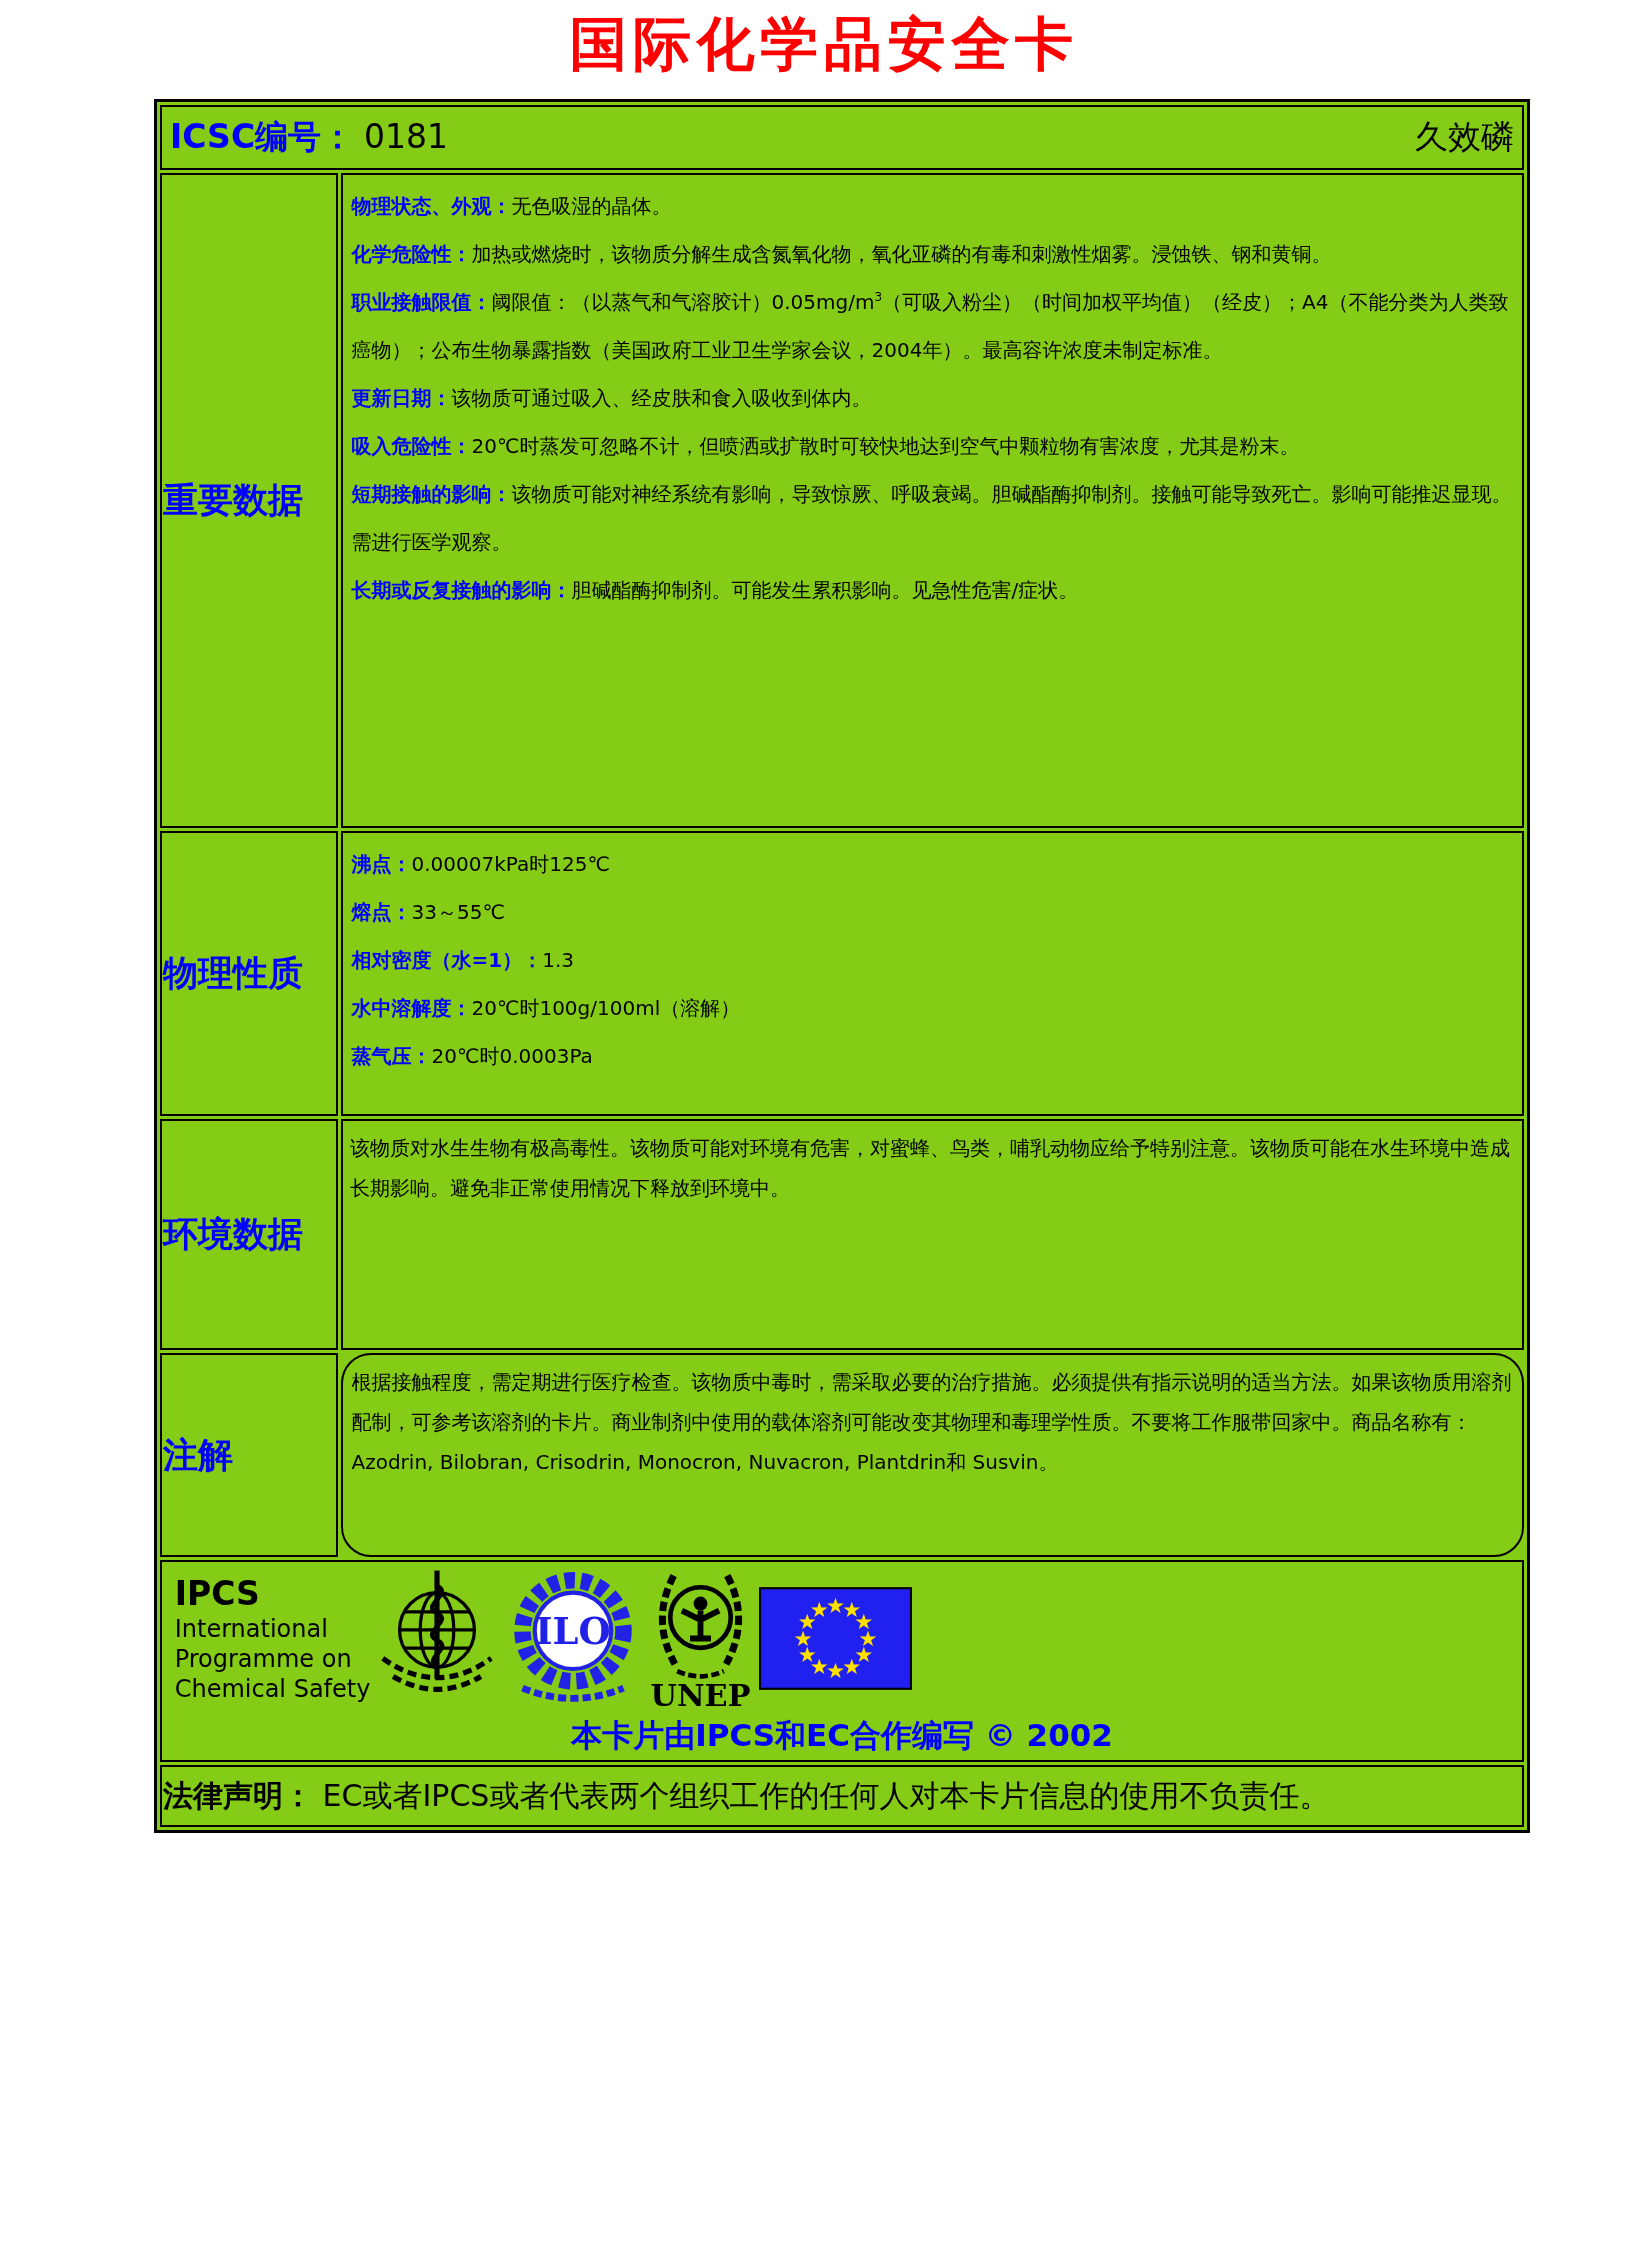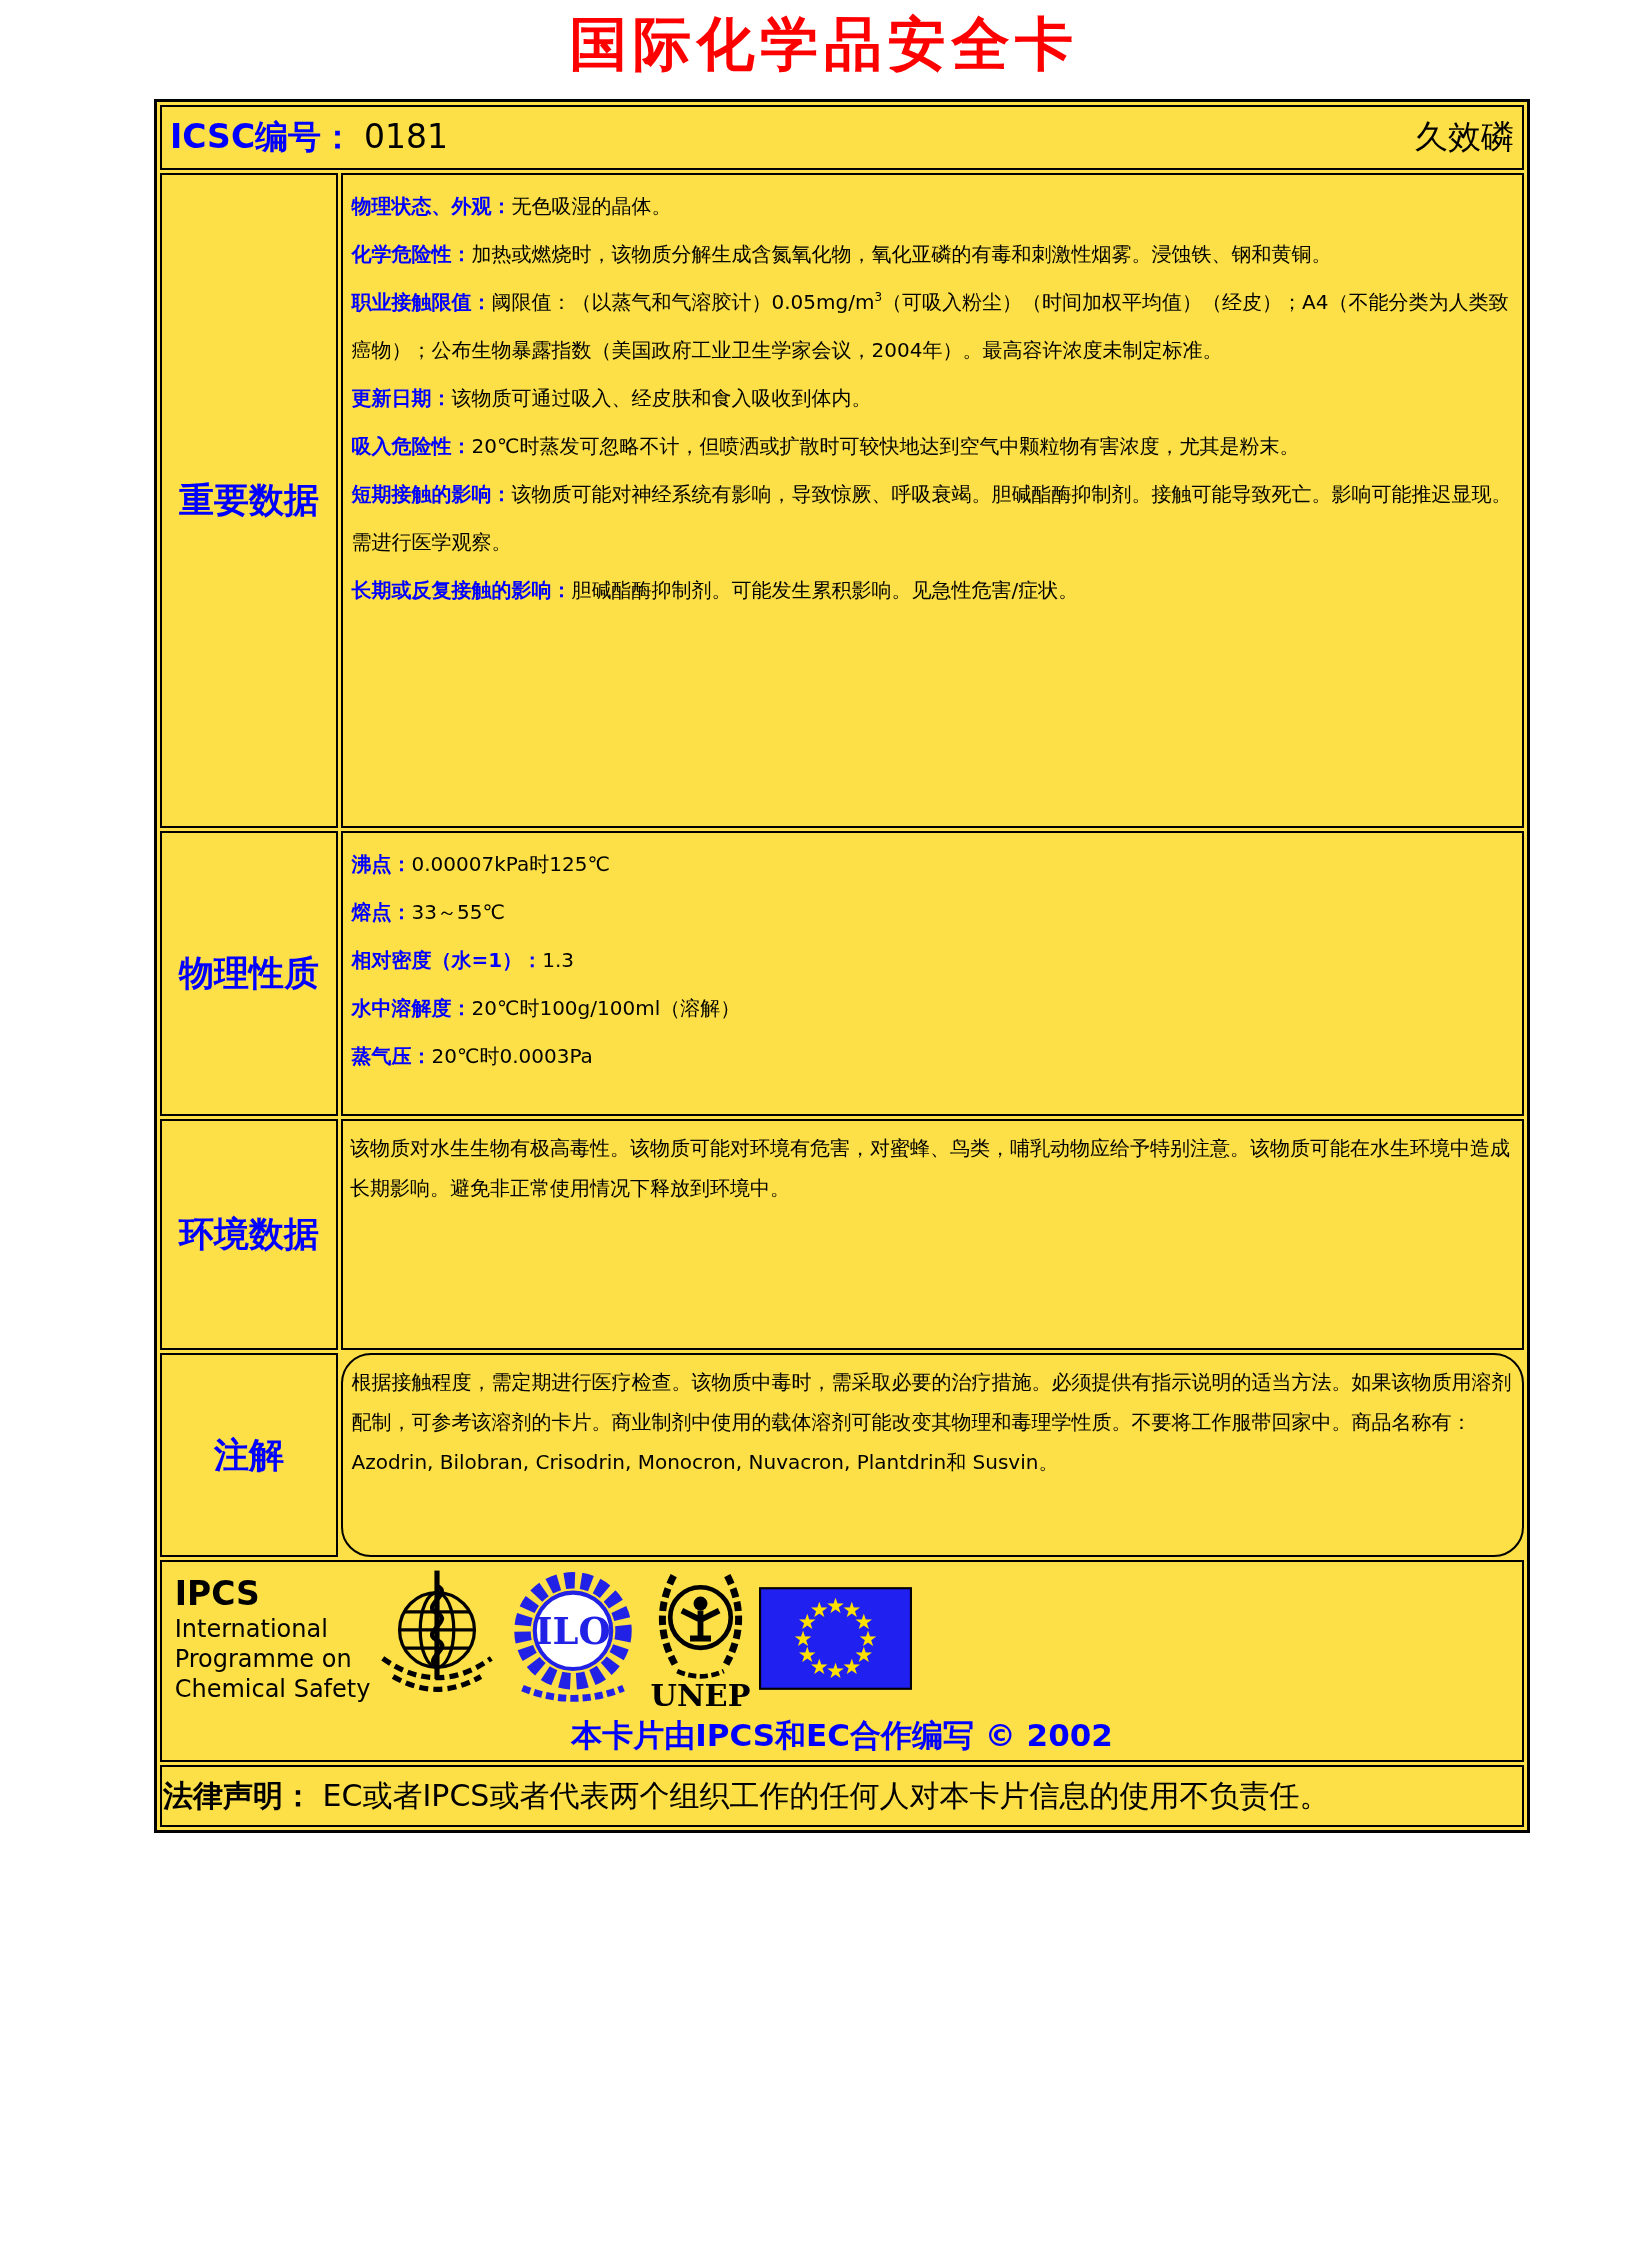--- a/index.html
+++ b/index.html
@@ -31,30 +31,30 @@
   }
   table.card {
     position: absolute;
     left: 154px;
     top: 99px;
     width: 1376px;
     table-layout: fixed;
     border-collapse: separate;
     border-spacing: 3.5px;
     border: 3.5px solid #000;
-    background: #fde047;
+    background: #84cc16;
   }
   col.c-label { width: 178px; }
   td {
     border: 2.1px solid #000;
     vertical-align: middle;
     overflow: hidden;
   }
   td.label-cell {
-    text-align: center;
+    text-align: left;
     color: var(--accent-blue);
     font-weight: bold;
     font-size: 35px;
   }
   td.content-cell {
     vertical-align: top;
     padding: 7px 8.5px;
     font-size: 20px;
   }
   tr.s0 .content-cell, tr.s1 .content-cell { line-height: 48px; }

